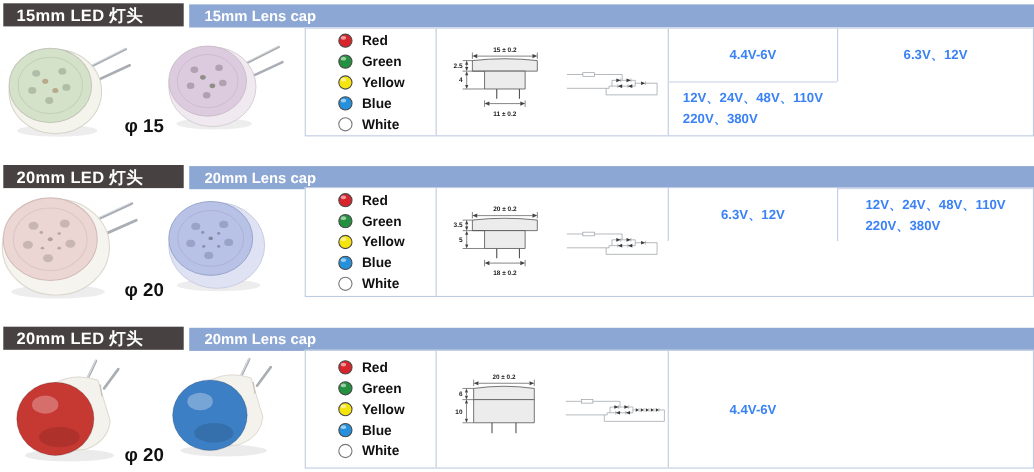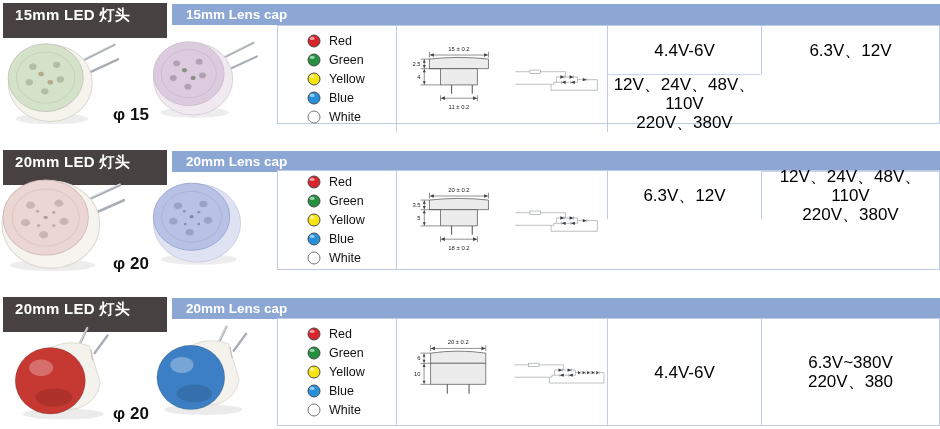--- a/index.html
+++ b/index.html
@@ -2,49 +2,49 @@
 <html><head>
 <meta charset="utf-8">
 <style>
   * { box-sizing: border-box; margin: 0; padding: 0; }
   html,body { background:#fff; }
   body { font-family: "Liberation Sans", sans-serif; }
   #stage { position:relative; width:940px; height:429px; background:#fff; overflow:hidden; }
 
   .section { position:absolute; left:0; width:940px; }
 
-  .badge { position:absolute; left:3px; top:0; width:164px; height:35px;
+  .badge { position:absolute; left:3px; top:0; width:164px; height:21px;
            background:#474241; color:#fff; font-weight:bold; font-size:15px;
            line-height:23px; padding-left:12px; letter-spacing:.3px; }
   .bar   { position:absolute; left:172px; top:1px; width:768px; height:21px;
            background:#8ca7d3; color:#fff; font-weight:bold; font-size:13.5px;
            line-height:21px; padding-left:14px; }
 
   .photos { position:absolute; left:0; top:22px; width:316px; height:120px; }
   .lamp { position:absolute; }
   .dia-label { position:absolute; font-size:17px; font-weight:bold; color:#111;
                width:70px; text-align:center; }
 
   .spec-table { position:absolute; left:277px; width:663px; background:#fff;
                 border:1px solid #bfcbe2; display:grid;
                 grid-template-columns:118px 211px 154px 1fr; }
-  .cell { display:flex; align-items:center; justify-content:center; }
+  .cell { display:flex; align-items:center; justify-content:center;font-weight:bold; }
   .cell.bl { border-left:1px solid #bfcbe2; }
   .cell.bt { border-top:1px solid #c9d4e8; }
   .span-rows { grid-row:1 / -1; }
 
   .legend-cell { flex-direction:column; align-items:flex-start; justify-content:center;
                  padding-left:29px; gap:3px; }
   .legend-row { display:flex; align-items:center; gap:8px; height:16px; }
   .legend-row svg { flex:0 0 auto; }
   .legend-label { font-size:12.5px; color:#111; }
 
   .diagram-cell { justify-content:flex-start; padding-left:14px; gap:6px; }
 
-  .v-text { font-size:17px; color:#000000; text-align:center; line-height:19px; }
+  .v-text { font-size:12px; color:#3b82f6; text-align:left; line-height:19px; }
   .v-text span { display:block; }
   .v-text span:empty { display:none; }
 
   
   .dim-text { font-size:8px; fill:#222; }
   .dim-ln   { stroke:#444; stroke-width:0.8; fill:none; }
   .dim-ar   { fill:#444; stroke:none; }
   .part     { fill:#ececec; stroke:#555; stroke-width:1; }
   .pinline  { stroke:#555; stroke-width:1.4; fill:none; }
   .cw { stroke:#9aa0a6; stroke-width:1; fill:none; }
@@ -439,22 +439,16 @@
             <path class="cw" d="M132.5,23.5 V28.5"></path>
           <path class="cw" d="M132.5,26 H140 V42 H56 V33"></path>
         </svg>
       </div>
 
       <div class="cell bl">
         <div class="v-text">
             <span>4.4V-6V</span>
           </div>
       </div>
-      <div class="cell bl">
-        <div class="v-text">
-            <span>6.3V~380V</span>
-            <span>220V、380</span>
-          </div>
-      </div>
     </div>
   </div>
 
 </div>
 
 </body></html>

